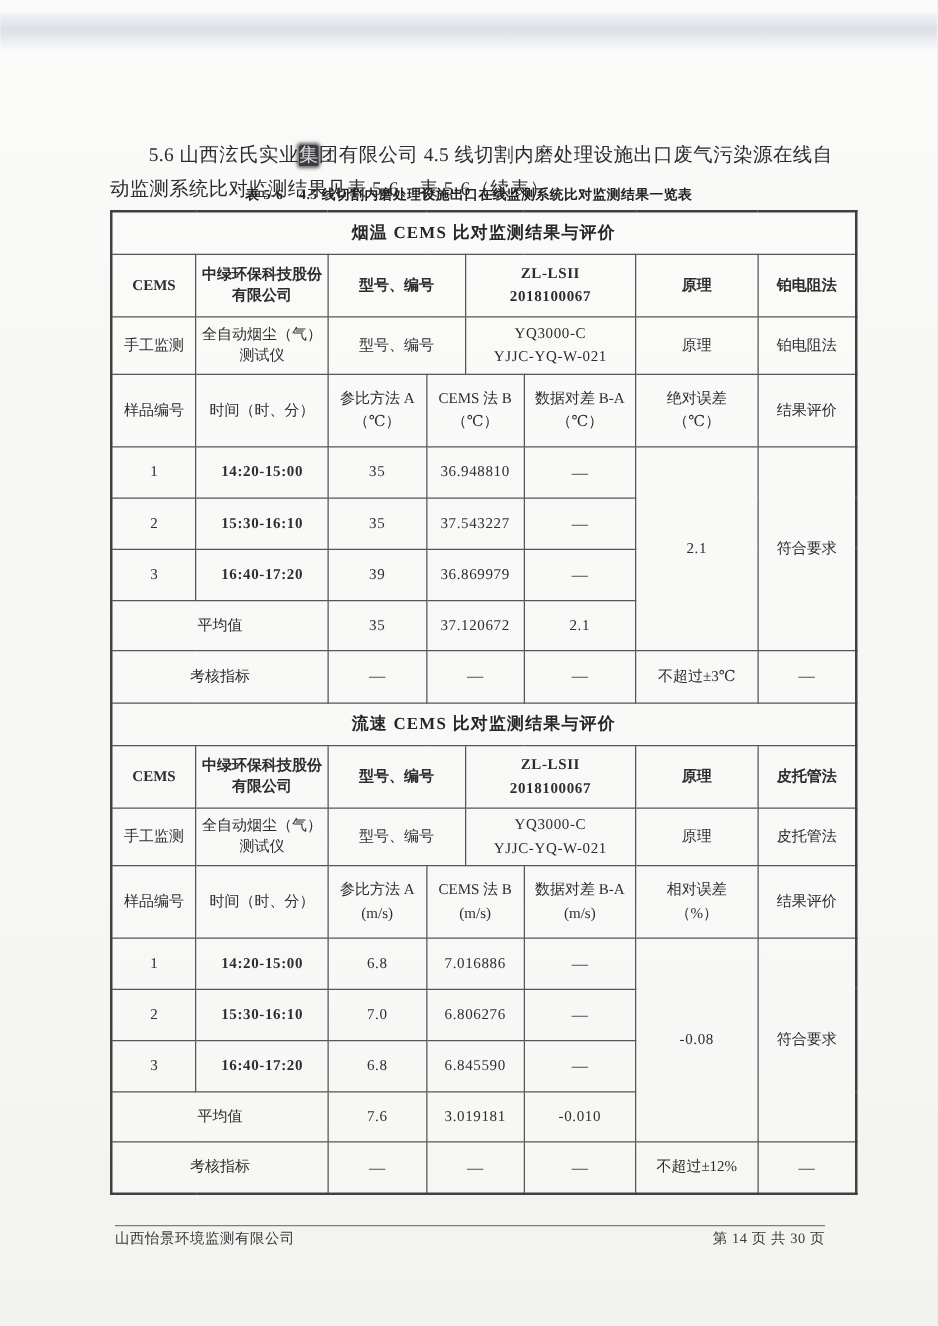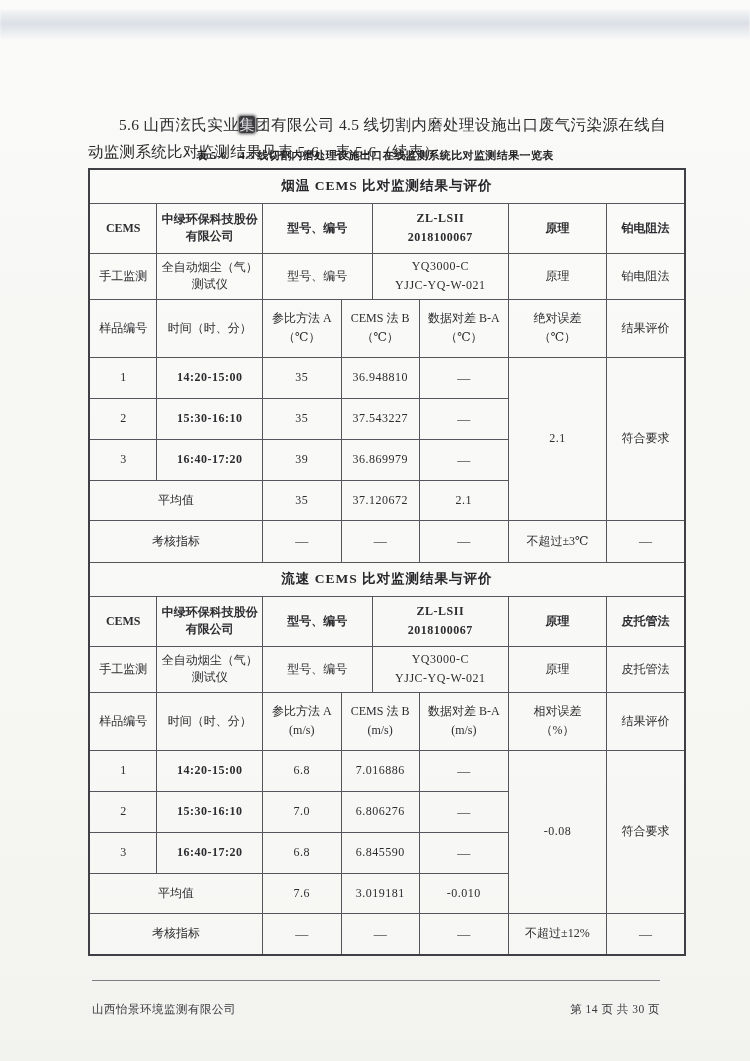--- a/index.html
+++ b/index.html
@@ -59,21 +59,21 @@
   tr.r-equip1{height:50px;font-weight:bold;}
   tr.r-equip2{height:46px;}
   tr.r-head{height:58px;}
   tr.r-data{height:41px;}
   tr.r-avg{height:40px;}
   tr.r-assess{height:42px;}
   .footer{
     position:absolute;left:92px;top:980px;width:568px;
     border-top:1.5px solid #7b7e84;
     display:flex;justify-content:space-between;
-    padding-top:21px;
+    padding-top:2px;
     font-size:11.5px;color:#3a3a3e;letter-spacing:0.5px;
   }
 </style>
 </head>
 <body>
 
 <div class="page">
   <div class="scan-band"></div>
 
   <p class="intro"><span>5.6 山西泫氏实业</span><span class="smudge">集</span><span>团有限公司 4.5 线切割内磨处理设施出口废气污染源在线自动监测系统比对监测结果见表 5-6、表 5-6（续表）。</span></p>

